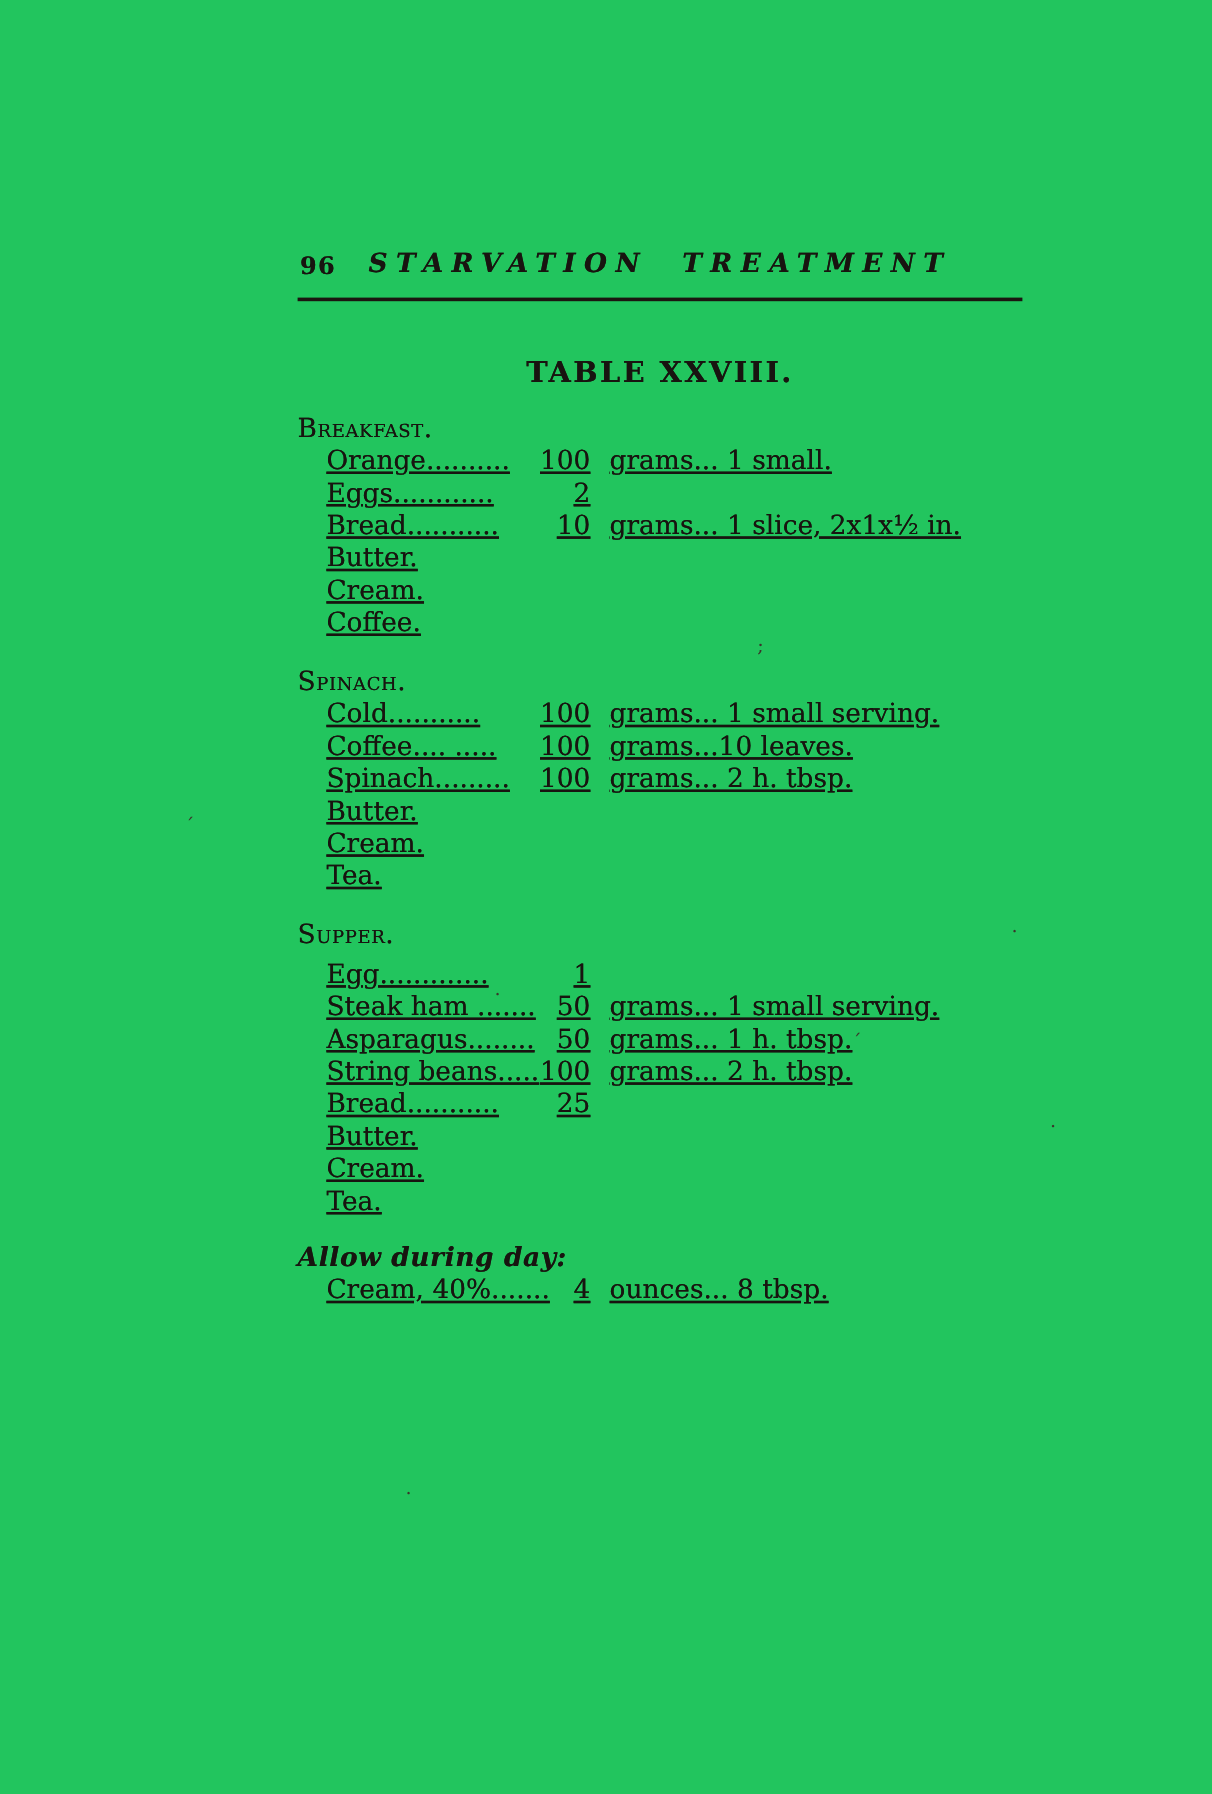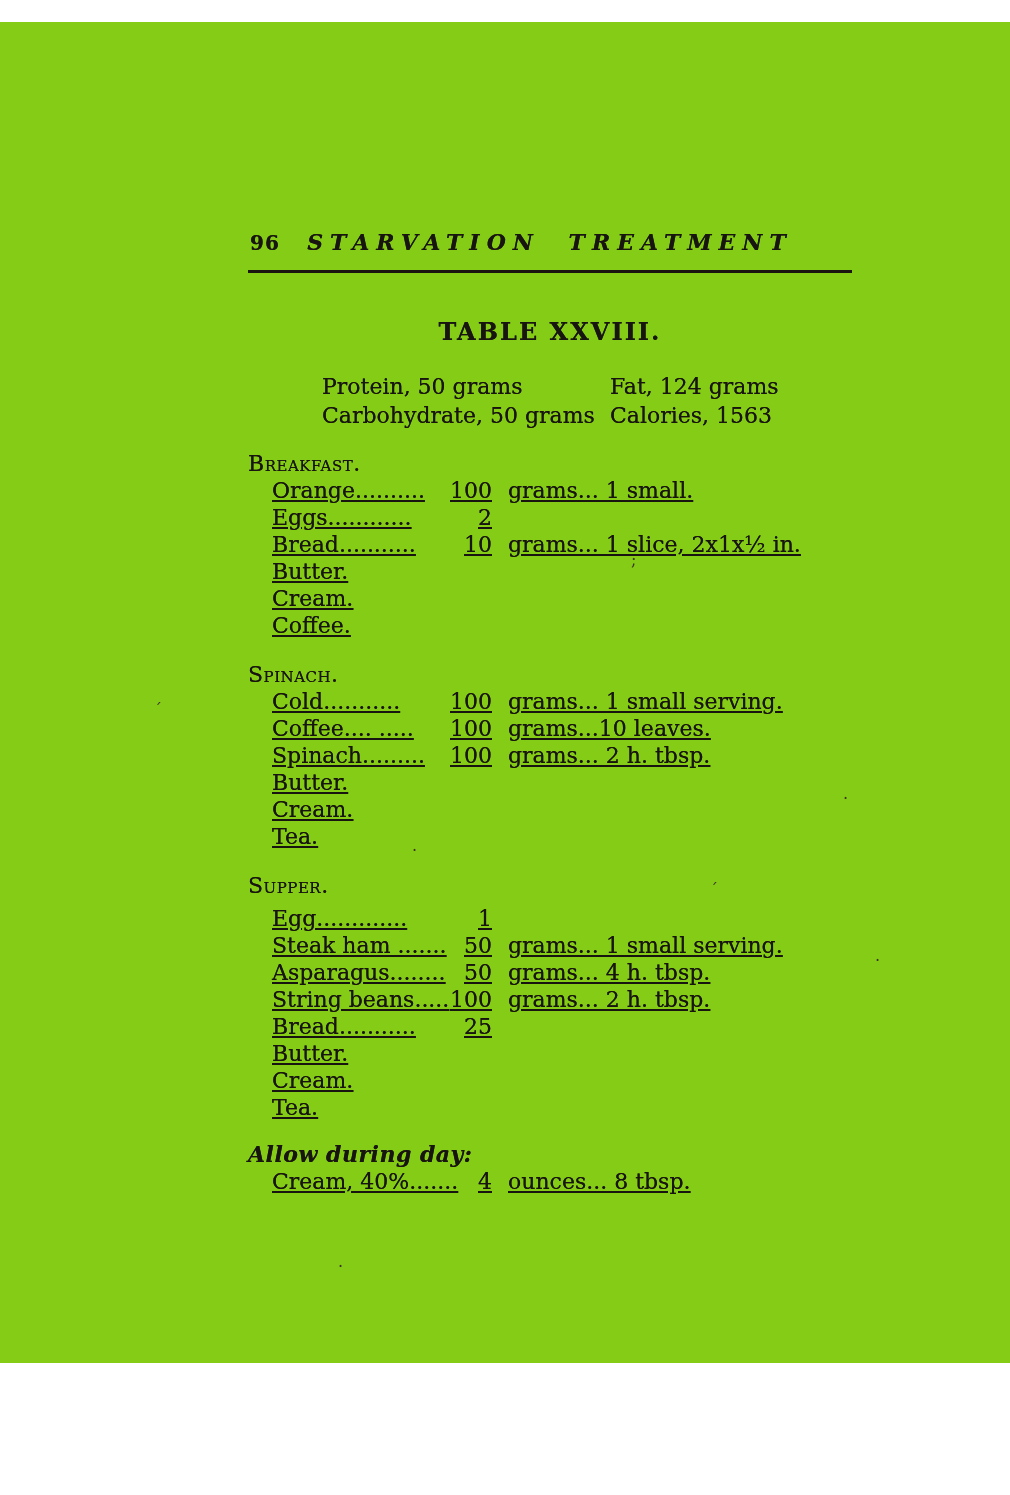--- a/index.html
+++ b/index.html
@@ -5,24 +5,23 @@
   html, body {
     margin: 0;
     padding: 0;
     background: #ffffff;
     font-family: "DejaVu Serif", serif;
     color: #181410;
   }
   .page {
     position: relative;
     width: 1010px;
-    height: 1341px;
-    background: #84cc16;
+    height: 1495px;
+    background: #22c55e;
     overflow: hidden;
-    margin-top: 22px;
   }
   .content {
     position: absolute;
     left: 248px;
     top: 205px;
     width: 604px;
     text-shadow: 0 0 0.5px rgba(24,18,10,0.85);
   }
   
   .running-head {
@@ -109,30 +108,20 @@
   <div class="content">
 
     <div class="running-head">
       <span class="page-number">96</span>
       <div class="running-title">STARVATION TREATMENT</div>
     </div>
     <div class="head-rule"></div>
 
     <div class="table-title">TABLE XXVIII.</div>
 
-    <div class="summary">
-      <div class="summary-row">
-        <span class="sum-left">Protein, 50 grams</span>
-        <span class="sum-right">Fat, 124 grams</span>
-      </div>
-      <div class="summary-row">
-        <span class="sum-left">Carbohydrate, 50 grams</span>
-        <span class="sum-right">Calories, 1563</span>
-      </div>
-    </div>
 
     <div class="section sec-breakfast">
       <div class="sec-head">Breakfast.</div>
       <div class="items">
         <div class="item">
           <span class="i-name">Orange..........</span>
           <span class="i-amt">100</span>
           <span class="i-rest">grams... 1 small.</span>
         </div>
         <div class="item">
@@ -196,21 +185,21 @@
           <span class="i-rest"></span>
         </div>
         <div class="item">
           <span class="i-name">Steak ham .......</span>
           <span class="i-amt">50</span>
           <span class="i-rest">grams... 1 small serving.</span>
         </div>
         <div class="item">
           <span class="i-name">Asparagus........</span>
           <span class="i-amt">50</span>
-          <span class="i-rest">grams... 4 h. tbsp.</span>
+          <span class="i-rest">grams... 1 h. tbsp.</span>
         </div>
         <div class="item">
           <span class="i-name">String beans.....</span>
           <span class="i-amt">100</span>
           <span class="i-rest">grams... 2 h. tbsp.</span>
         </div>
         <div class="item">
           <span class="i-name">Bread...........</span>
           <span class="i-amt">25</span>
         </div>

